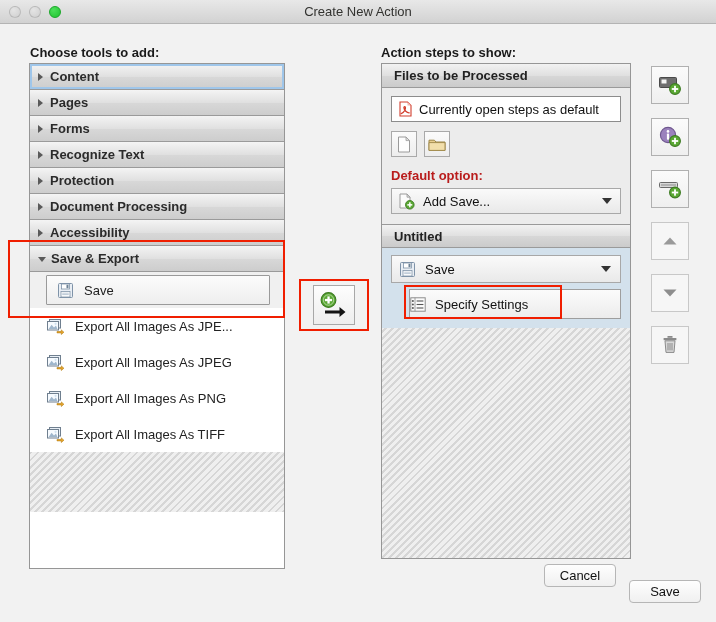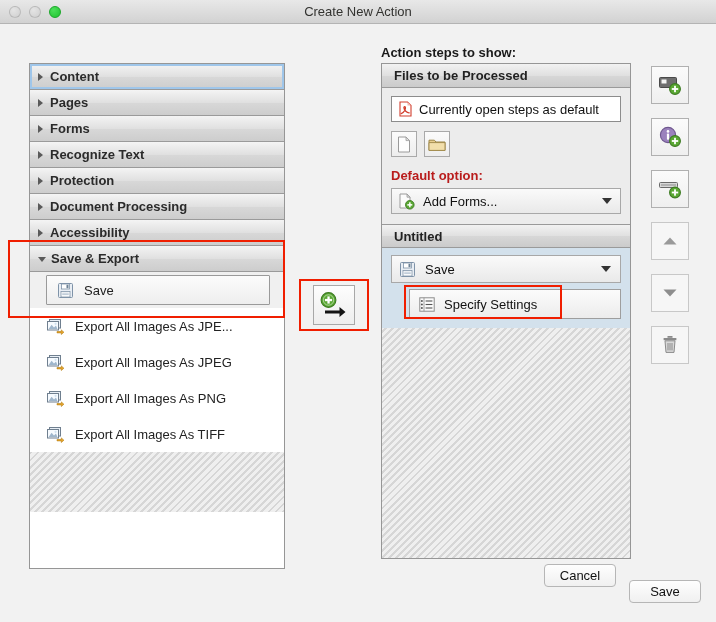--- a/index.html
+++ b/index.html
@@ -200,21 +200,20 @@
     cursor: pointer;
   }
   .step-popup .label { margin-left: 9px; flex: 1; }
 
   .substep-wrap { margin-top: 6px; padding-left: 18px; }
   .substep {
     height: 30px;
     background: linear-gradient(to bottom, #fbfbfb, #ececec);
     border: 1px solid #9e9e9e;
     display: flex; align-items: center;
-    padding-left: 9px;
     font-size: 13px; color: #111;
     cursor: default;
   }
   .substep .label { margin-left: 9px; }
   #substep-highlight {
     position: absolute; left: 404px; top: 285px;
     width: 158px; height: 34px;
     border: 2px solid #f01e00;
     pointer-events: none;
   }
@@ -261,20 +260,21 @@
 
   <div class="titlebar">
     <div class="traffic">
       <div class="light close"></div>
       <div class="light min"></div>
       <div class="light zoom"></div>
     </div>
     <div class="title-text">Create New Action</div>
   </div>
 
+  <div class="panel-label" id="left-label">Choose tools to add:</div>
 
   <div class="panel-label" id="right-label">Action steps to show:</div>
 
   <div class="list-panel" id="tools-panel">
 
     <div class="cat-row focused">
       <span class="tri"></span>
       <span>Content</span>
     </div>
     <div class="cat-row">
@@ -411,21 +411,21 @@
       <div class="opt-label">Default option:</div>
 
       <div class="popup">
         <svg class="ico" width="17" height="17" viewBox="0 0 17 17">
           <path d="M2 1 h7 L12 4.2 V15 H2 z" fill="#fbfbfb" stroke="#9a9a9a" stroke-width="1"></path>
           <path d="M9 1 L12 4.2 H9 z" fill="#dedede" stroke="#9a9a9a" stroke-width="0.8"></path>
           <circle cx="11.8" cy="11.8" r="4.3" fill="#5aa833" stroke="#3d7a22" stroke-width="0.9"></circle>
           <rect x="11.1" y="9.3" width="1.5" height="5" fill="#ffffff"></rect>
           <rect x="9.3" y="11.1" width="5" height="1.5" fill="#ffffff"></rect>
         </svg>
-        <span class="label">Add Forms...</span>
+        <span class="label">Add Save...</span>
         <span class="chev"></span>
       </div>
     </div>
 
     <div class="grp-hdr" style="border-top:1px solid #9a9a9a;">
       <span>Untitled</span>
     </div>
     <div class="step-group-body">
       <div class="step-popup">
         <svg class="ico" width="17" height="17" viewBox="0 0 17 17">

